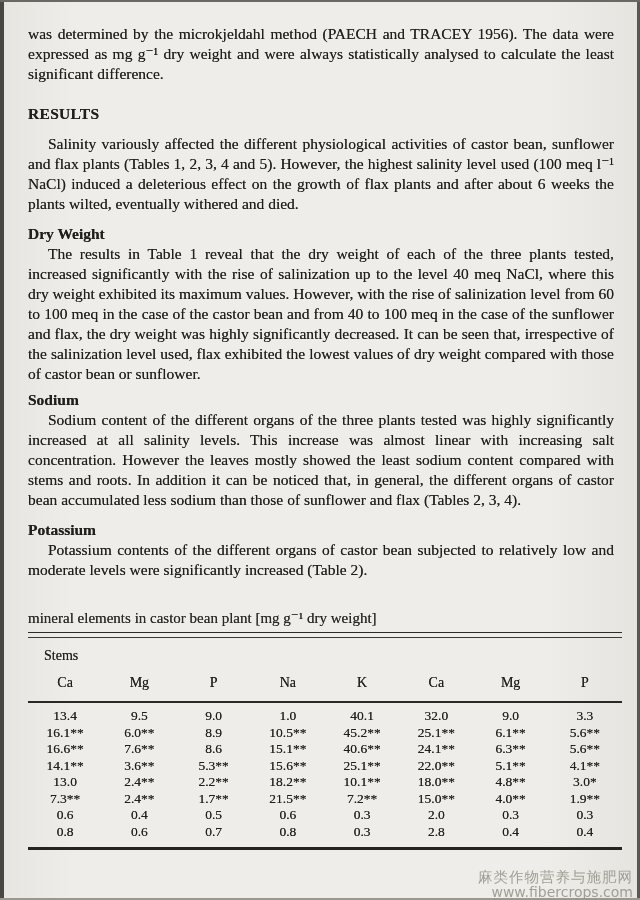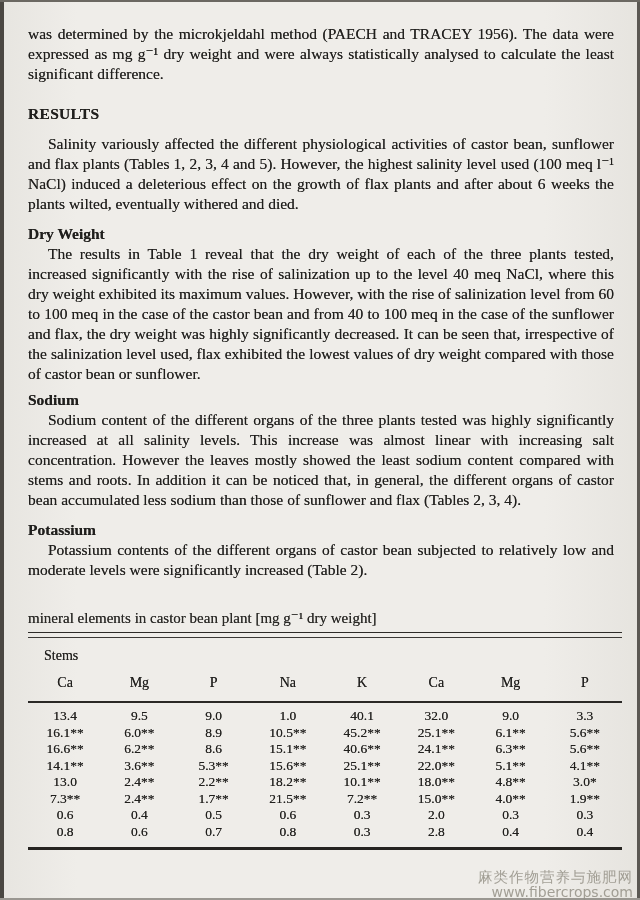--- a/index.html
+++ b/index.html
@@ -120,21 +120,21 @@
             <div class="tcell">6.0**</div>
             <div class="tcell">8.9</div>
             <div class="tcell">10.5**</div>
             <div class="tcell">45.2**</div>
             <div class="tcell">25.1**</div>
             <div class="tcell">6.1**</div>
             <div class="tcell">5.6**</div>
           </div>
           <div class="trow">
             <div class="tcell">16.6**</div>
-            <div class="tcell">6.2**</div>
+            <div class="tcell">7.6**</div>
             <div class="tcell">8.6</div>
             <div class="tcell">15.1**</div>
             <div class="tcell">40.6**</div>
             <div class="tcell">24.1**</div>
             <div class="tcell">6.3**</div>
             <div class="tcell">5.6**</div>
           </div>
           <div class="trow">
             <div class="tcell">14.1**</div>
             <div class="tcell">3.6**</div>

